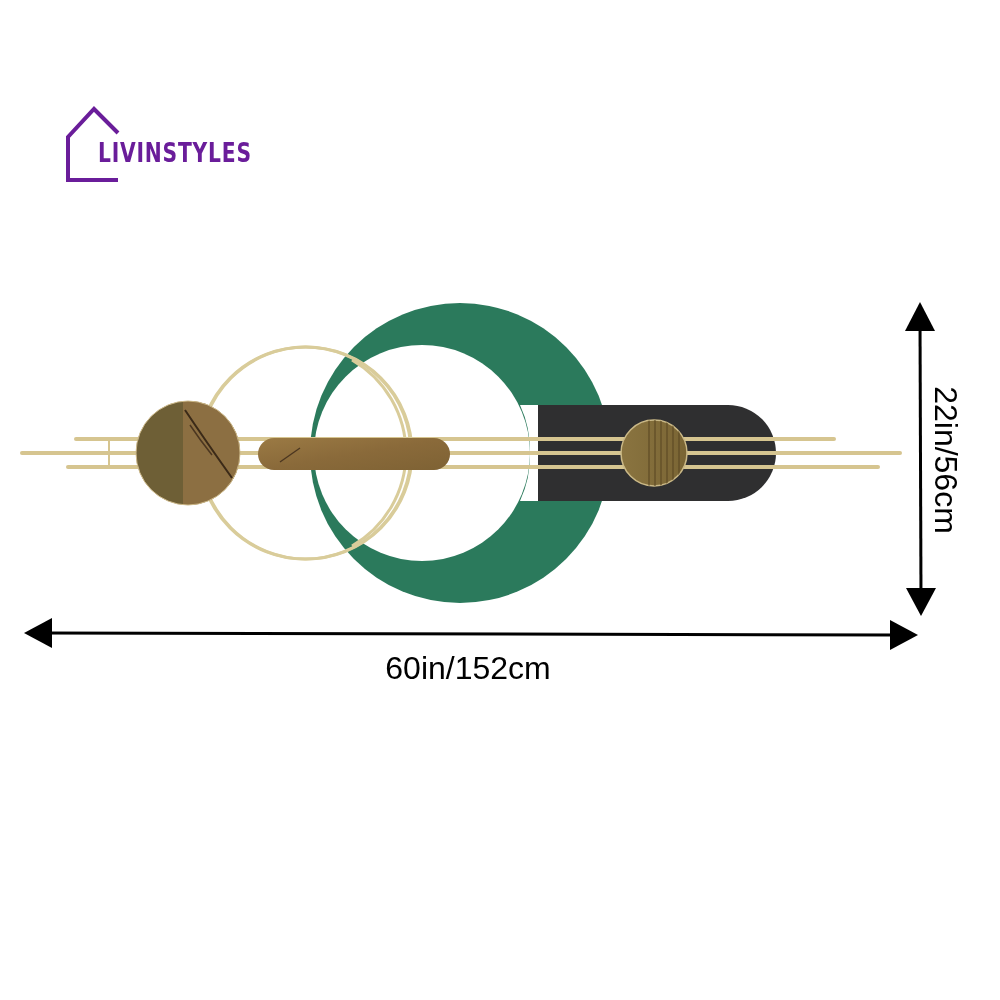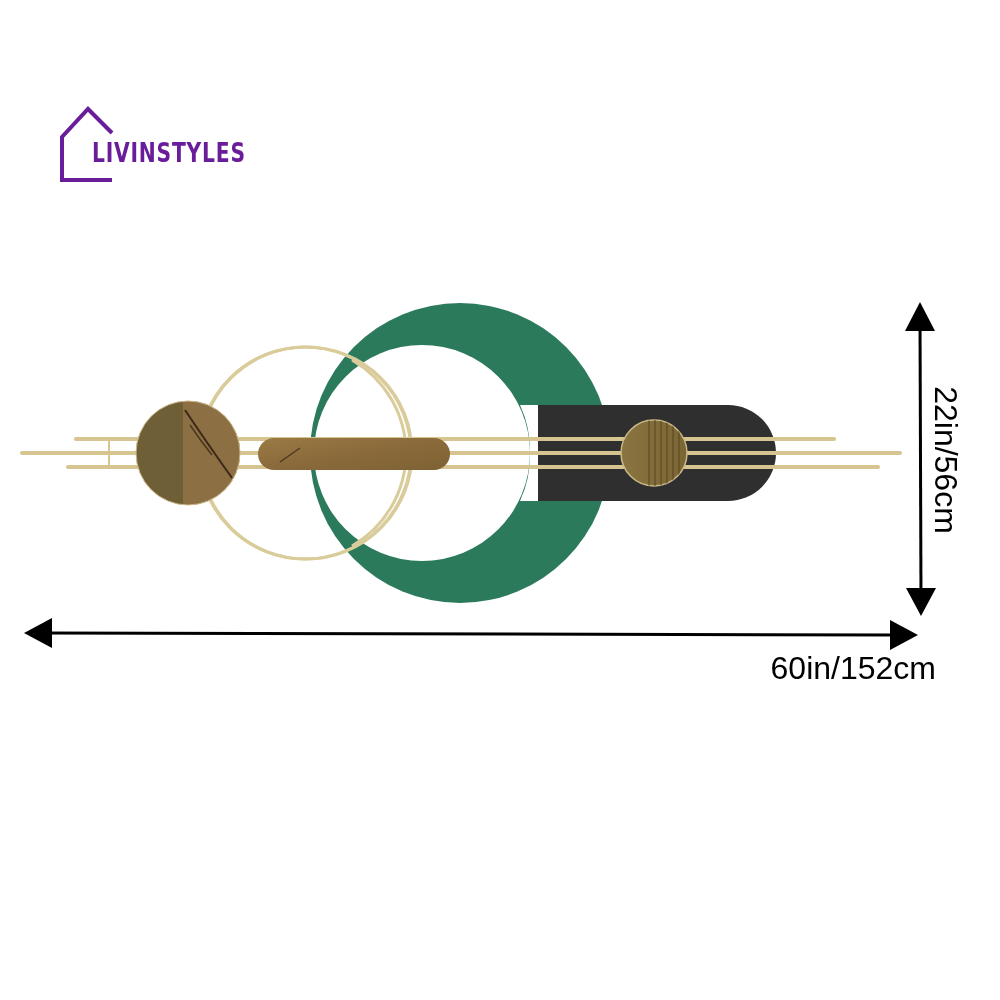--- a/index.html
+++ b/index.html
@@ -1,20 +1,20 @@
 <!DOCTYPE html>
 <html><head>
   <meta charset="utf-8">
   <style>
     html, body { margin: 0; padding: 0; background: #ffffff; }
     body { width: 1000px; height: 1000px; position: relative; overflow: hidden; font-family: "Liberation Sans", sans-serif; }
-    .logo { position: absolute; left: 52px; top: 100px; width: 200px; height: 90px; }
+    .logo { position: absolute; left: 58px; top: 100px; width: 200px; height: 90px; }
     .logo-text { position: absolute; left: 40px; top: 38px; font-family: "DejaVu Sans", sans-serif; font-weight: bold; font-size: 26px; color: #6a1d9a; letter-spacing: 1px; transform: scaleX(0.78); transform-origin: left top; }
     .art { position: absolute; left: 0; top: 0; width: 1000px; height: 1000px; }
-    .dim-h-label { position: absolute; left: 0; width: 936px; top: 650px; text-align: right; font-size: 32px; color: #000; font-family: "Liberation Sans", sans-serif; }
+    .dim-h-label { position: absolute; left: 0; width: 936px; top: 650px; text-align: center; font-size: 32px; color: #000; font-family: "Liberation Sans", sans-serif; }
     .dim-v-label { position: absolute; left: 945px; top: 460px; font-size: 32px; color: #000; transform: translate(-50%, -50%) rotate(90deg); white-space: nowrap; font-family: "Liberation Sans", sans-serif; }
   </style>
 </head>
 <body>
 
 <div class="logo">
   <svg width="70" height="90" viewBox="0 0 70 90" style="position:absolute;left:0;top:0;">
     <polyline points="60,80 10,80 10,37 36,9 60,33" fill="none" stroke="#6a1d9a" stroke-width="4" stroke-linejoin="miter"></polyline>
   </svg>
   <div class="logo-text">LIVINSTYLES</div>

